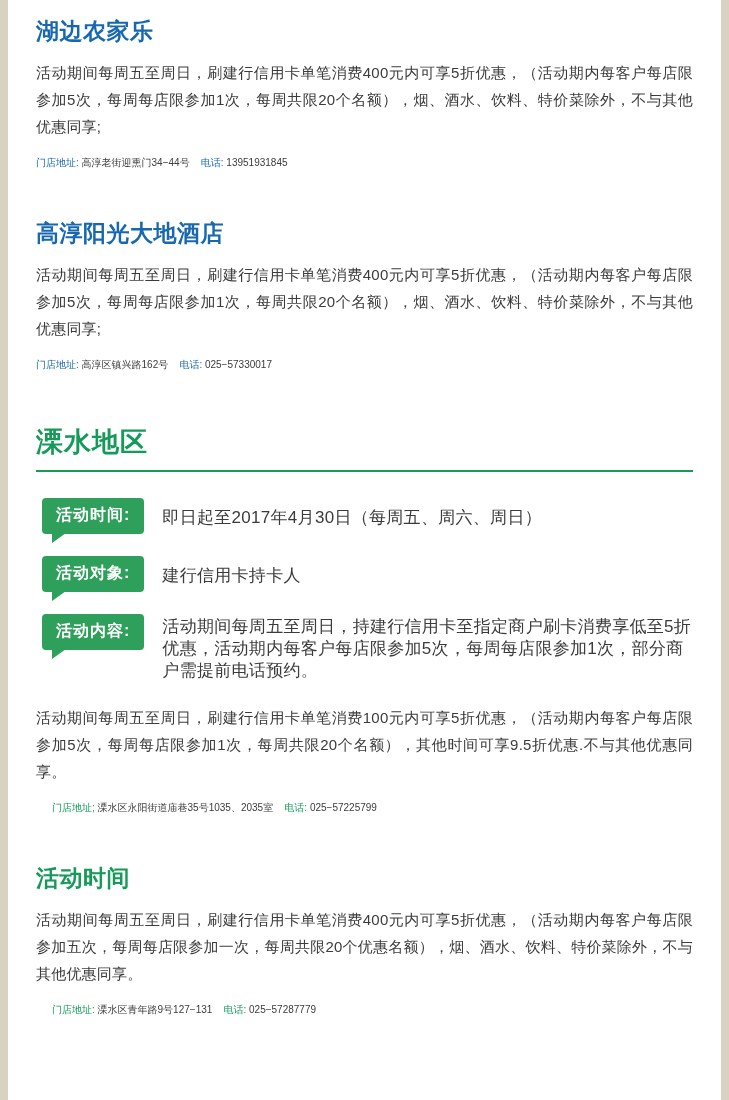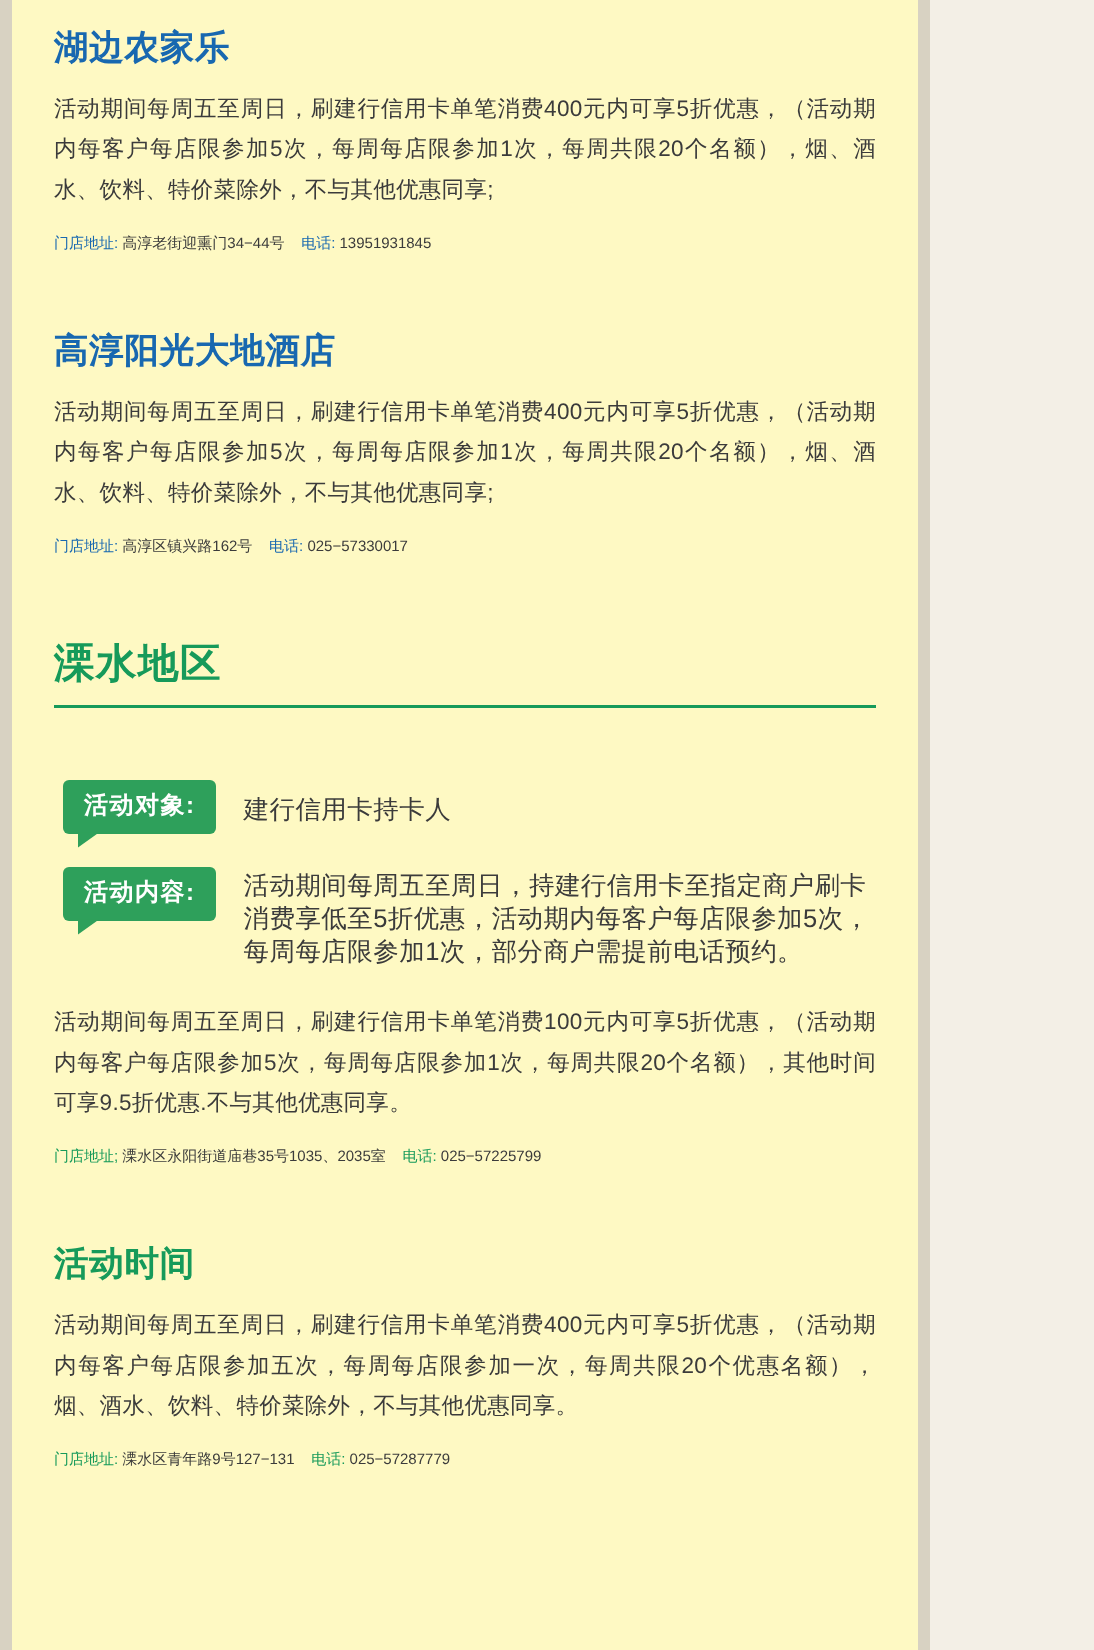--- a/index.html
+++ b/index.html
@@ -10,25 +10,25 @@
     width: 729px;
     height: 1100px;
     background: #f3efe6;
     font-family: "Liberation Sans", sans-serif;
     color: #3c3c3c;
     overflow: hidden;
     position: relative;
   }
   .page {
     position: relative;
-    width: 620px;
+    width: 729px;
     height: 1100px;
     box-sizing: border-box;
     padding: 0 36px;
-    background: #fef9c3;
+    background: #ffffff;
   }
   
   .edge-left, .edge-right {
     position: absolute;
     top: 0;
     bottom: 0;
     width: 8px;
     background: #d8d2c2;
   }
   .edge-left { left: 0; }
@@ -59,20 +59,21 @@
     font-size: 10px;
     line-height: 26px;
     margin: 0;
     color: #3b3b3b;
   }
   .addr-label {
     color: #1868b0;
   }
   .addr-label-green {
     color: #169a5a;
+    margin-left: 16px;
   }
   .phone-label {
     color: #1868b0;
   }
   .phone-label-green {
     color: #169a5a;
   }
   .gap-sm { height: 26px; }
 
   
@@ -167,20 +168,22 @@
       <span class="phone-label">电话:</span>
       <span>025−57330017</span>
     </p>
   </div>
 
   <div class="region">
     <h1 class="region-title">溧水地区</h1>
     <div class="region-rule"></div>
 
     <div class="info-row">
+      <div class="tag">活动时间:</div>
+      <div class="info-value">即日起至2017年4月30日（每周五、周六、周日）</div>
     </div>
 
     <div class="info-row">
       <div class="tag">活动对象:</div>
       <div class="info-value">建行信用卡持卡人</div>
     </div>
 
     <div class="info-row">
       <div class="tag">活动内容:</div>
       <div class="info-value multi">活动期间每周五至周日，持建行信用卡至指定商户刷卡消费享低至5折优惠，活动期内每客户每店限参加5次，每周每店限参加1次，部分商户需提前电话预约。</div>

